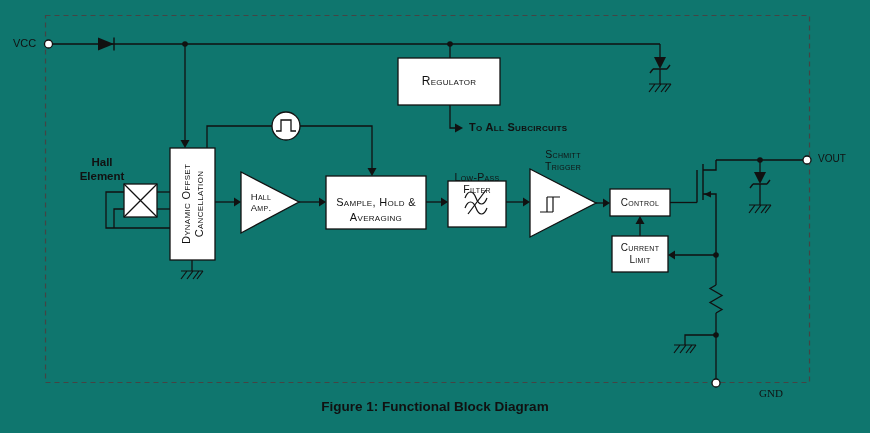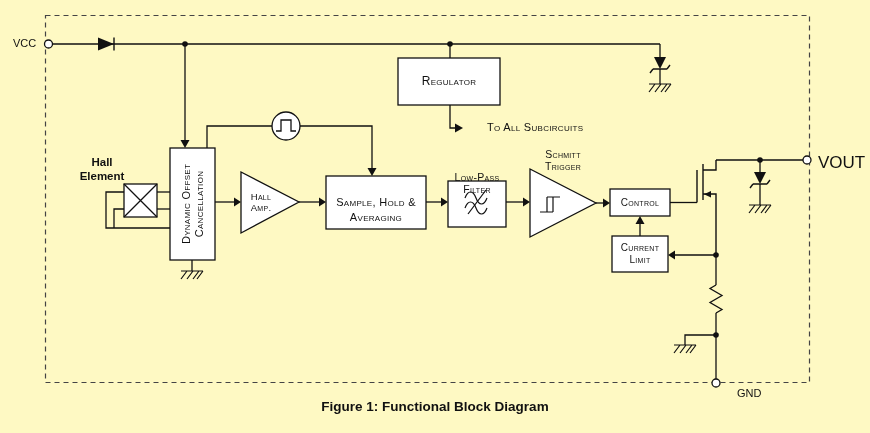--- a/index.html
+++ b/index.html
@@ -1,32 +1,32 @@
 <!DOCTYPE html>
 <html><head>
 <meta charset="utf-8">
 <style>
   html,body{margin:0;padding:0;background:#fff;}
   #stage{
-    position:relative;width:870px;height:433px;background:#fef9c3;overflow:hidden;
+    position:relative;width:870px;height:433px;background:#0f766e;overflow:hidden;
     font-family:"Liberation Sans",sans-serif;color:#111;
   }
   #diagram-svg{position:absolute;left:0;top:0;z-index:1;}
   .lbl{
     position:absolute;z-index:2;color:#111;white-space:pre-line;
     font-family:"Liberation Sans",sans-serif;line-height:1.18;
   }
   .sc{font-variant:small-caps;letter-spacing:.3px;}
   .flexc{display:flex;align-items:center;justify-content:center;text-align:center;}
   #vcc-label{left:13px;top:37px;font-size:11px;}
-  #vout-label{left:818px;top:153px;font-size:17px;}
-  #gnd-label{left:737px;top:387px;font-size:11px;}
+  #vout-label{left:818px;top:153px;font-size:10px;}
+  #gnd-label{left:759px;top:387px;font-size:11px;font-family:Liberation Serif, serif;}
   #hall-element-label{left:72px;top:156px;width:60px;text-align:center;font-weight:bold;font-size:11.5px;}
   #regulator-label{left:398px;top:58px;width:102px;height:47px;font-size:12px;}
-  #to-all-subcircuits-label{left:487px;top:121px;font-size:11px;}
+  #to-all-subcircuits-label{left:469px;top:121px;font-size:11px;font-weight:bold;}
   #doc-label{left:132px;top:181px;width:121px;height:46px;transform:rotate(-90deg);transform-origin:center;font-size:11px;}
   #hall-amp-label{left:243px;top:191px;width:36px;text-align:center;font-size:9.5px;}
   #sample-hold-label{left:326px;top:176px;width:100px;height:67px;font-size:11px;line-height:1.3;}
   #lpf-label{left:432px;top:148px;width:90px;text-align:center;font-size:10.5px;margin-top:23px;}
   #schmitt-label{left:518px;top:148px;width:90px;text-align:center;font-size:10.5px;}
   #control-label{left:610px;top:189px;width:60px;height:27px;font-size:10px;}
   #current-limit-label{left:612px;top:236px;width:56px;height:36px;font-size:10px;line-height:1.25;}
   #caption{left:0;top:399px;width:870px;text-align:center;font-weight:bold;font-size:13.5px;}
 </style>
 </head>

